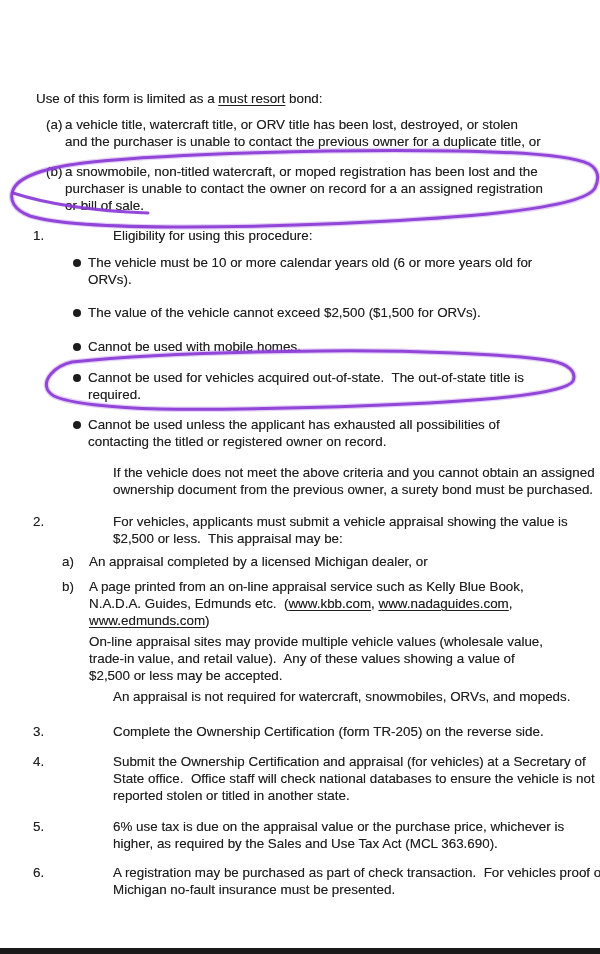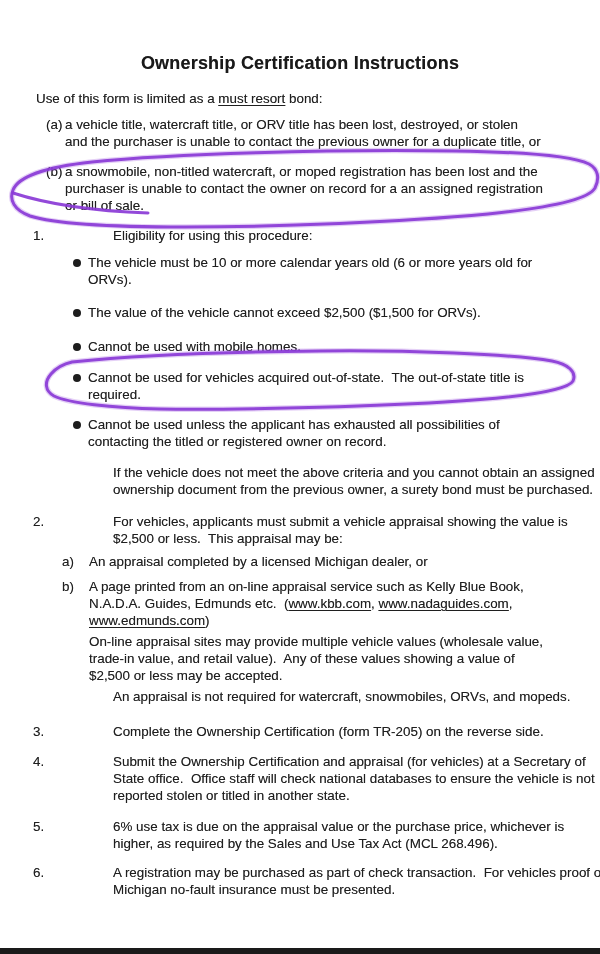--- a/index.html
+++ b/index.html
@@ -52,21 +52,20 @@
   .scan-bar{
     position:absolute;left:0;bottom:0;width:600px;height:6px;
     background:#1a1a1a;
   }
 </style>
 </head>
 <body>
 
 <div class="page">
 
-  <div class="doc-title">Ownership Certification Instructions</div>
 
   <div class="block" style="top:90px">
     <div class="txt t-intro"><span>Use of this form is limited as a </span><span class="u">must resort</span><span> bond:</span></div>
   </div>
 
   <div class="block" style="top:116px">
     <span class="lbl l-letter">(a)</span>
     <div class="txt t-letter">a vehicle title, watercraft title, or ORV title has been lost, destroyed, or stolen
 and the purchaser is unable to contact the previous owner for a duplicate title, or</div>
   </div>
@@ -148,21 +147,21 @@
   <div class="block" style="top:753px">
     <span class="lbl l-num">4.</span>
     <div class="txt t-num">Submit the Ownership Certification and appraisal (for vehicles) at a Secretary of
 State office.  Office staff will check national databases to ensure the vehicle is not
 reported stolen or titled in another state.</div>
   </div>
 
   <div class="block" style="top:818px">
     <span class="lbl l-num">5.</span>
     <div class="txt t-num">6% use tax is due on the appraisal value or the purchase price, whichever is
-higher, as required by the Sales and Use Tax Act (MCL 268.496).</div>
+higher, as required by the Sales and Use Tax Act (MCL 363.690).</div>
   </div>
 
   <div class="block" style="top:864px">
     <span class="lbl l-num">6.</span>
     <div class="txt t-num">A registration may be purchased as part of check transaction.  For vehicles proof of
 Michigan no-fault insurance must be presented.</div>
   </div>
 
   <svg class="annotation-layer" width="600" height="954" viewBox="0 0 600 954" xmlns="http://www.w3.org/2000/svg">
     <g fill="none" stroke-linecap="round" stroke-linejoin="round">

